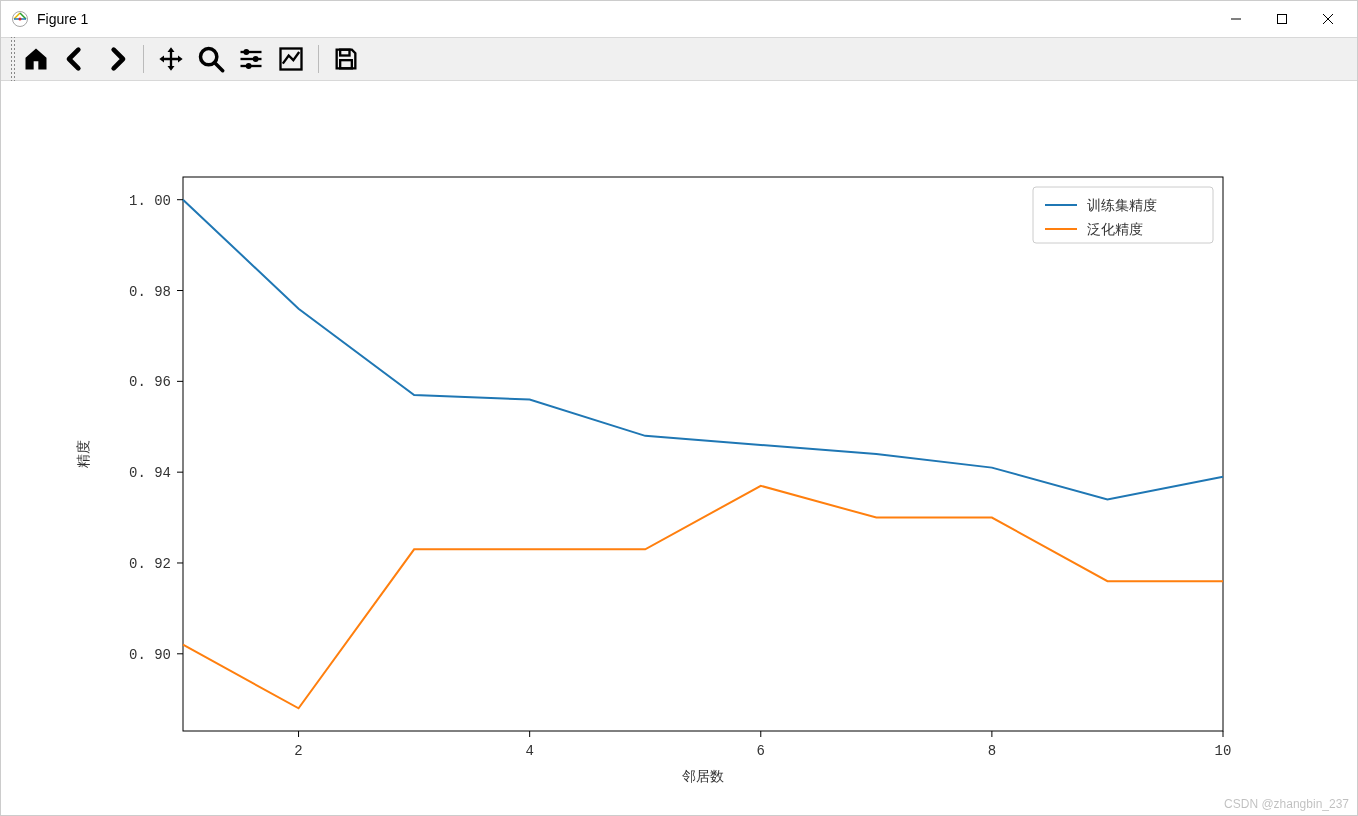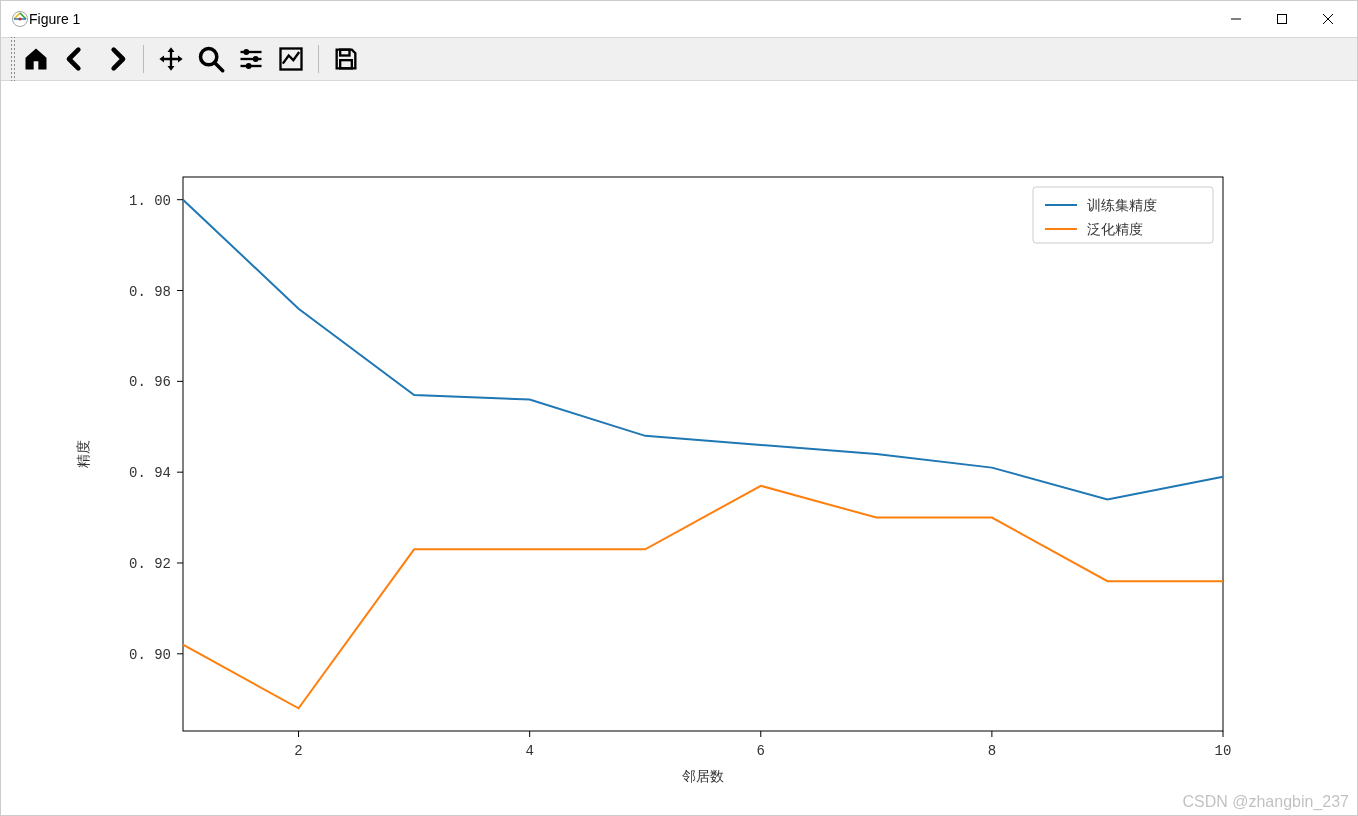--- a/index.html
+++ b/index.html
@@ -1,31 +1,31 @@
 <!DOCTYPE html>
 <html><head>
 <meta charset="utf-8">
 <style>
   * { box-sizing: border-box; }
   html, body { margin: 0; padding: 0; width: 1358px; height: 816px; font-family: "Segoe UI", "Microsoft YaHei", sans-serif; background: #fff; overflow: hidden; }
   .window { width: 1358px; height: 816px; border: 1px solid #ccc; display: flex; flex-direction: column; background: #fff; }
   .titlebar { height: 36px; display: flex; align-items: center; justify-content: space-between; padding: 0 6px; background: #fff; }
-  .titlebar-left { display: flex; align-items: center; padding-left: 4px; }
+  .titlebar-left { display: flex; align-items: center; gap: 8px; padding-left: 4px; }
   .app-icon { width: 18px; height: 18px; }
   .title-text { font-size: 14px; color: #000; }
   .win-controls { display: flex; }
   .win-btn { width: 46px; height: 30px; display: flex; align-items: center; justify-content: center; cursor: pointer; }
   .win-btn svg { width: 12px; height: 12px; }
   .toolbar { height: 44px; background: #f0f0f0; border-top: 1px solid #d8d8d8; border-bottom: 1px solid #d8d8d8; display: flex; align-items: center; padding: 0 8px; gap: 2px; }
   .tool-sep { width: 1px; height: 28px; background: #bbb; margin: 0 6px; }
   .tool-btn { width: 38px; height: 38px; display: flex; align-items: center; justify-content: center; cursor: pointer; border-radius: 3px; }
   .tool-btn svg { width: 28px; height: 28px; }
   .canvas-area { flex: 1; position: relative; background: #fff; }
   .plot-svg { position: absolute; inset: 0; width: 100%; height: 100%; }
-  .watermark { position: absolute; right: 8px; bottom: 4px; font-size: 16px; color: rgba(0,0,0,0.25); pointer-events: none; }
+  .watermark { position: absolute; right: 8px; bottom: 4px; font-size: 12px; color: rgba(0,0,0,0.25); pointer-events: none; }
   .tick-label { font-size: 14px; fill: #333; font-family: "Consolas", "Courier New", monospace; }
   .axis-label { font-size: 14px; fill: #333; }
   .legend-text { font-size: 14px; fill: #333; }
   .drag-handle { width: 6px; height: 44px; background-image: radial-gradient(#888 1px, transparent 1px); background-size: 3px 4px; background-position: 1px 14px; }
 </style>
 </head>
 <body>
 
 <div class="window">
 

